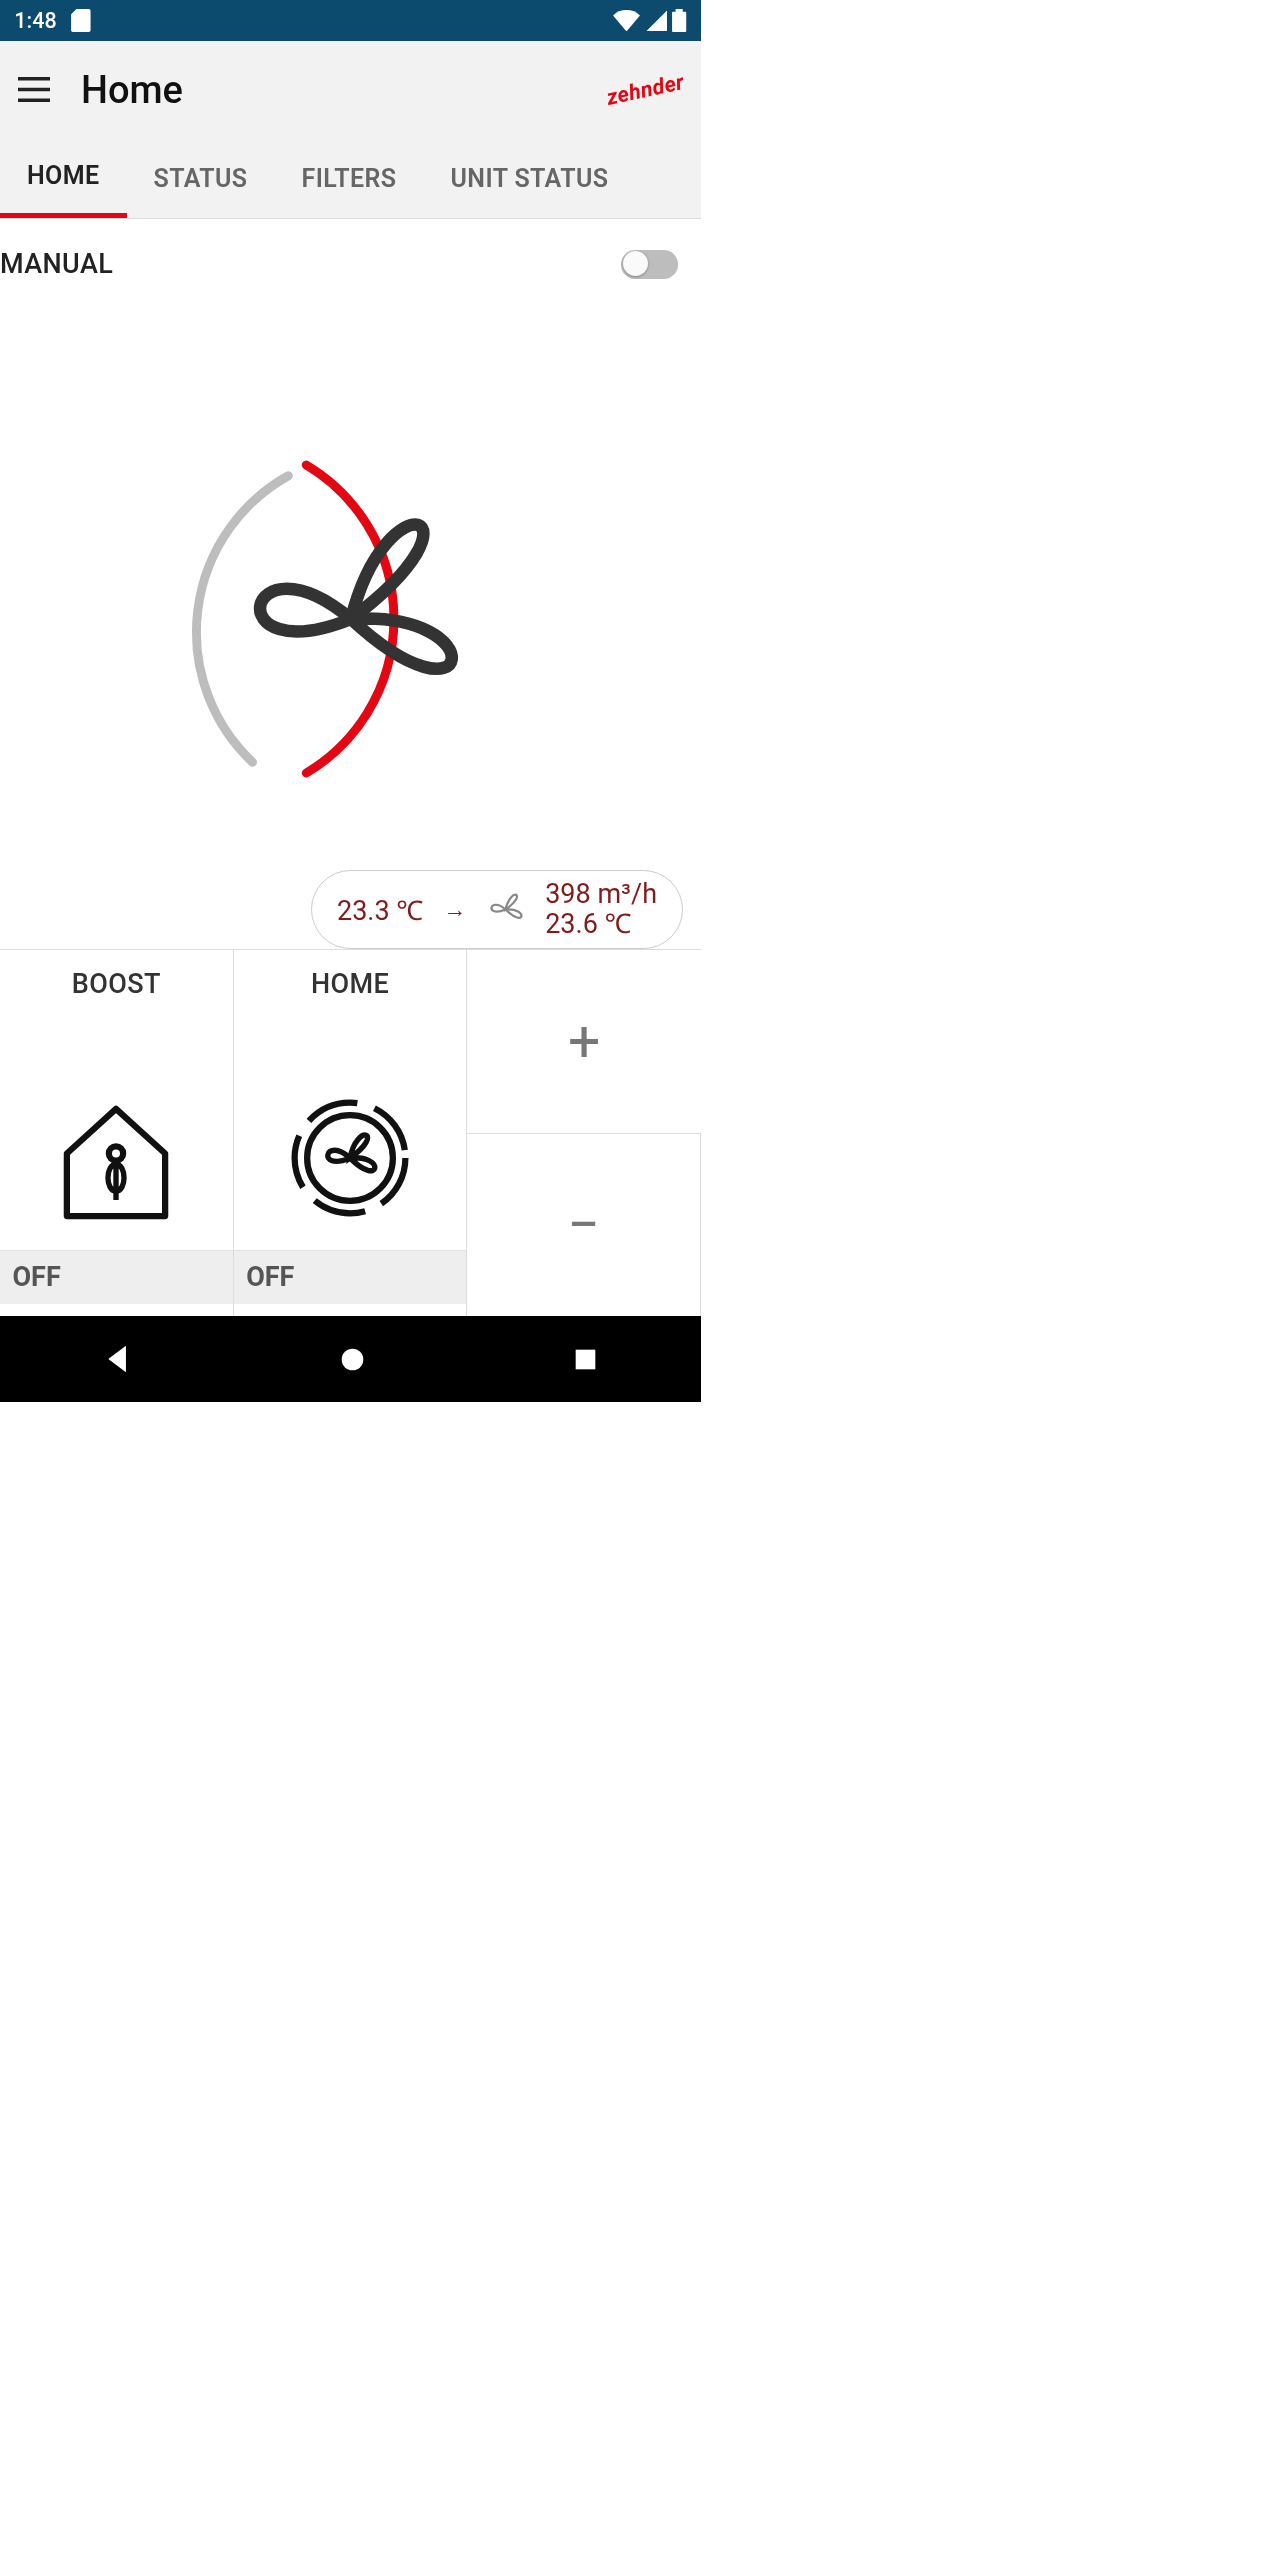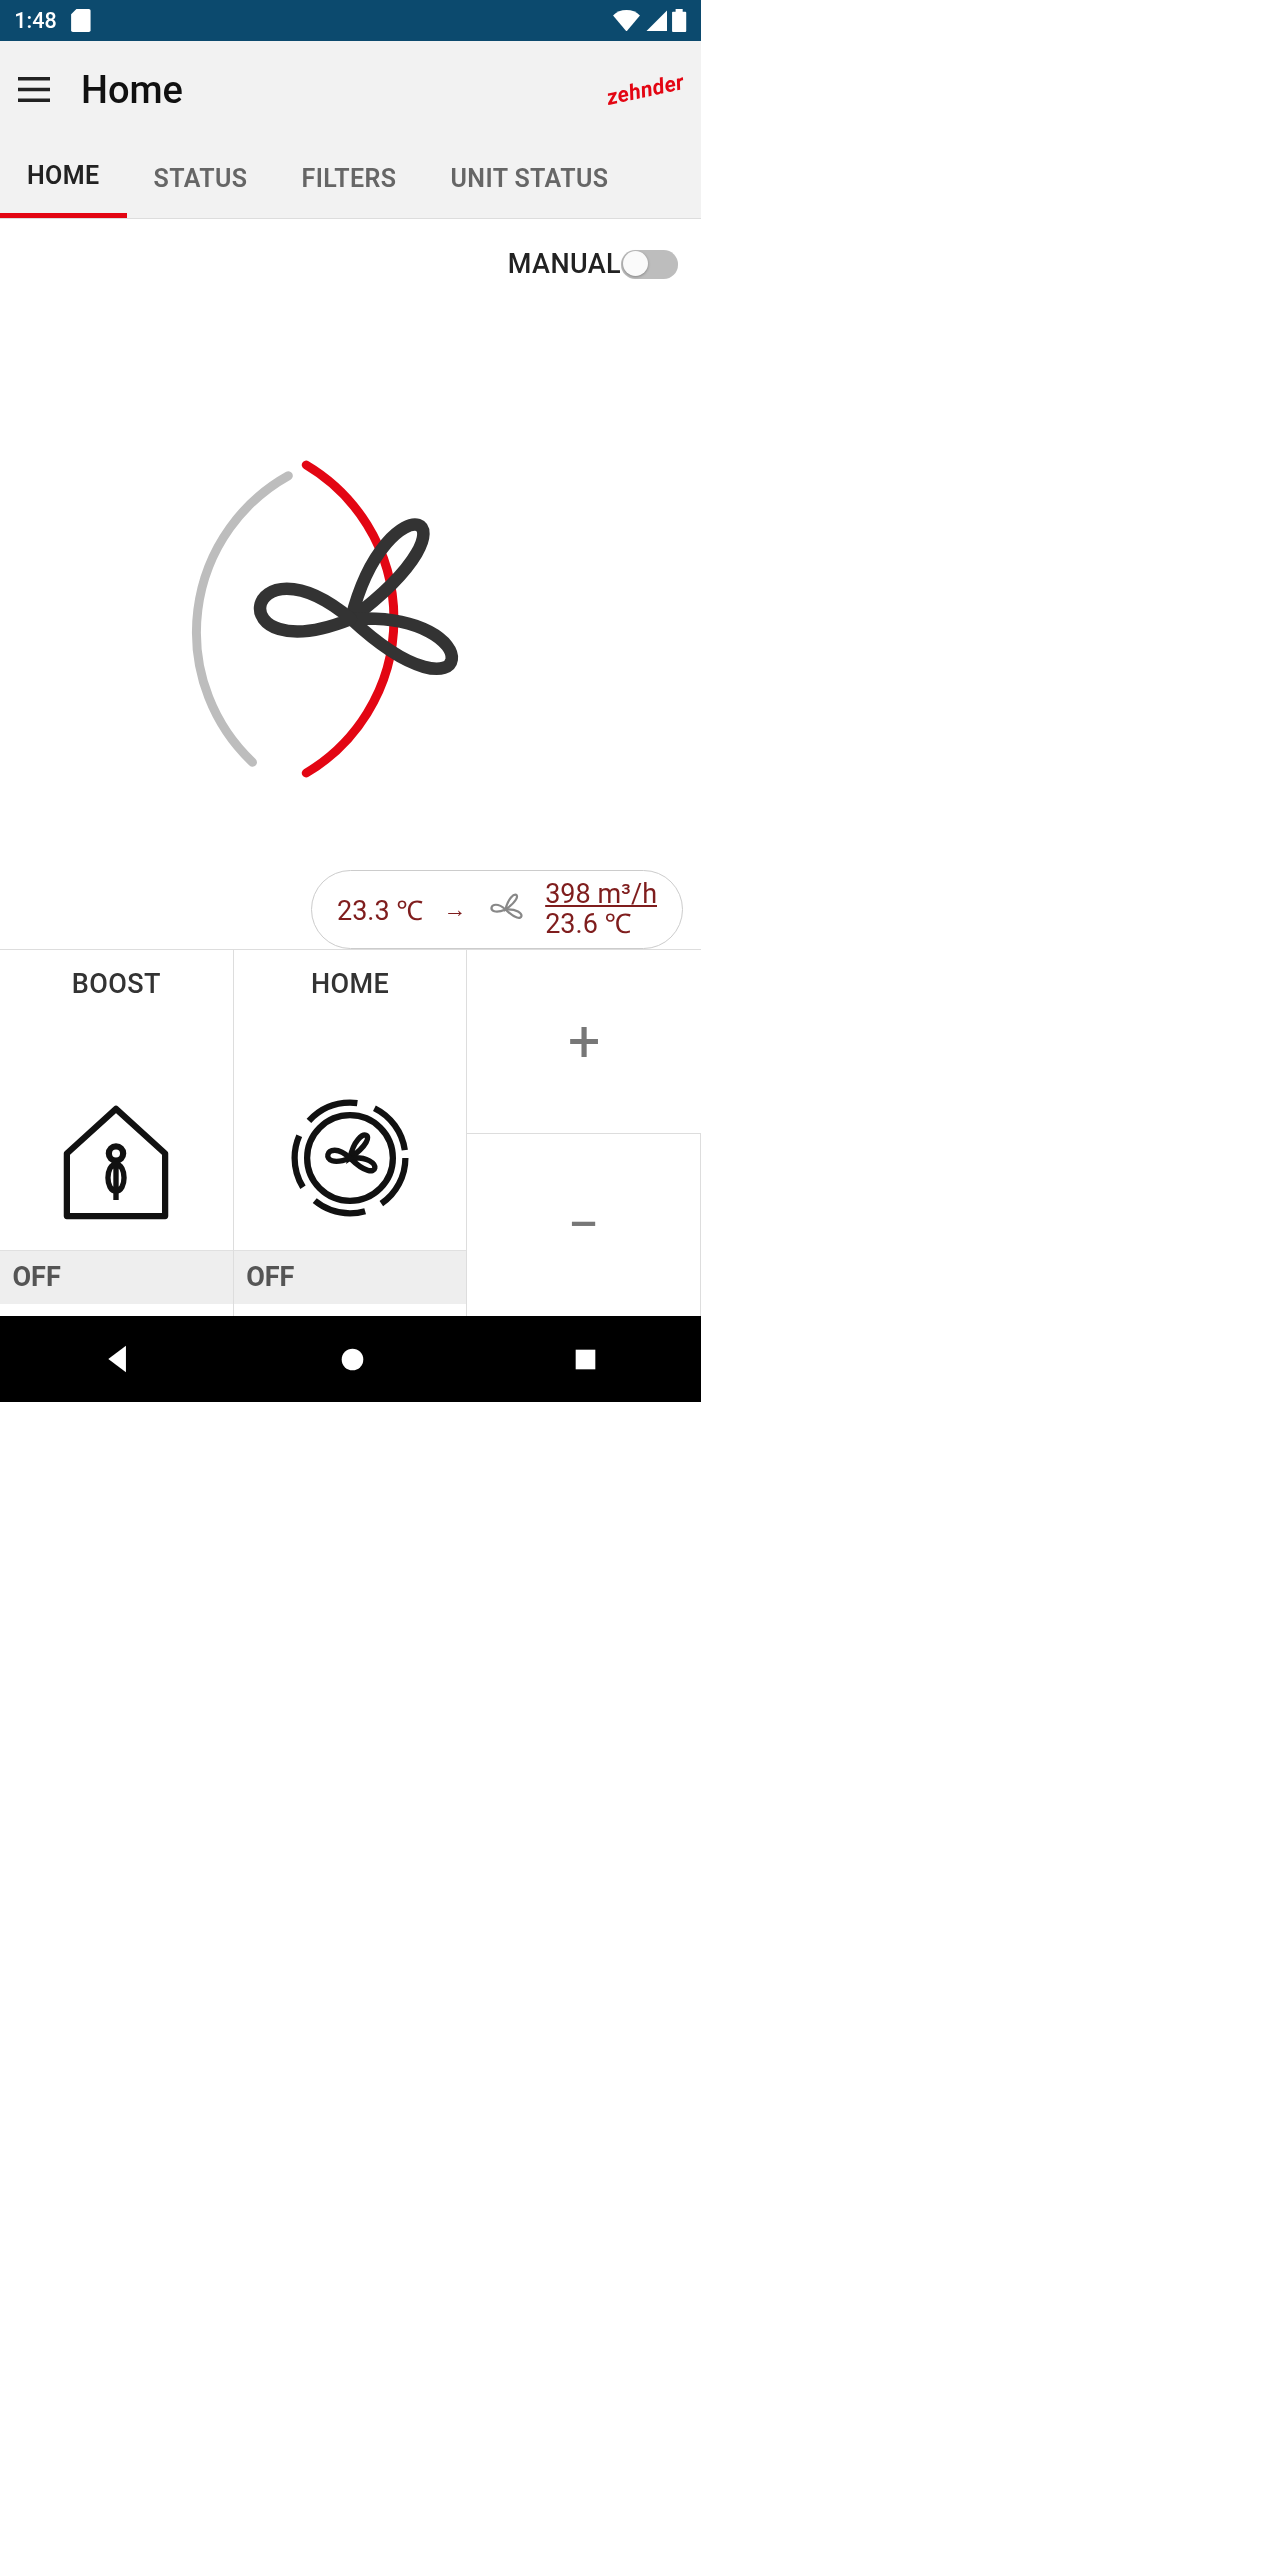--- a/index.html
+++ b/index.html
@@ -52,22 +52,23 @@
     letter-spacing: 0.4px;
     white-space: nowrap;
   }
   .tab.active { color: #222; border-bottom: 5.4px solid #e30613; }
 
   
   .content { flex: 1; background: #fff; display: flex; flex-direction: column; position: relative; }
 
   .manual-row {
     display: flex;
-    justify-content: flex-end;
-    align-items: center;
+    justify-content: space-between;
+    align-items: center;
+    gap: 16px;
     padding: 29px 23px 9px 0;
   }
   .manual-label { font-size: 27px; letter-spacing: 0.4px; color: #222; font-weight: 500; }
   .toggle {
     width: 57px; height: 29px; background: #bdbdbd; border-radius: 14.3px; position: relative;
   }
   .toggle .knob {
     position: absolute; left: 1.8px; top: 1.8px; width: 25px; height: 25px;
     background: #fafafa; border-radius: 50%; box-shadow: 0 0.9px 2.7px rgba(0,0,0,.3);
   }
@@ -85,21 +86,21 @@
     padding: 9px 25px;
     display: flex;
     align-items: center;
     gap: 20px;
     color: #7f1d1d;
   }
   .readings .temp-in { font-size: 27px; }
   .readings .arrow { font-size: 23px; }
   .readings .mini-fan svg { display:block; }
   .readings .stack { display:flex; flex-direction:column; line-height:1.1; }
-  .readings .flow { font-size: 27px; text-decoration: underline; }
+  .readings .flow { font-size: 27px; }
   .readings .temp-out { font-size: 27px; }
 
   
   .modes {
     display: grid;
     grid-template-columns: 1fr 1fr 1fr;
     grid-template-rows: 1fr 1fr;
     height: 367px;
   }
   .mode-cell {

